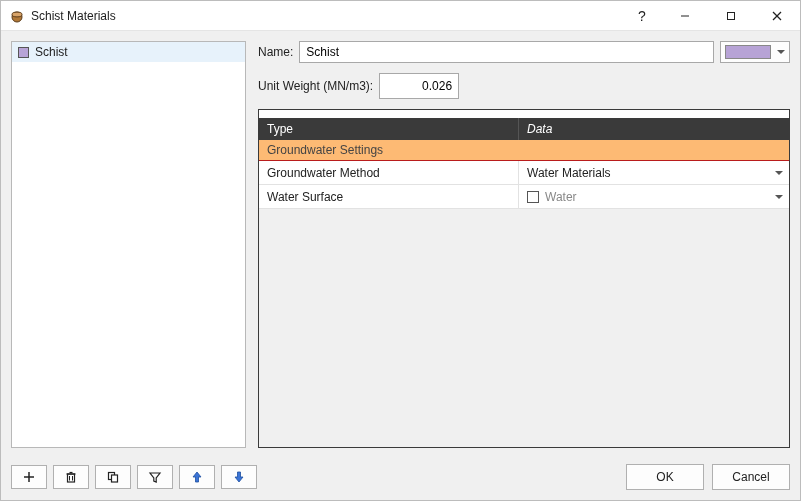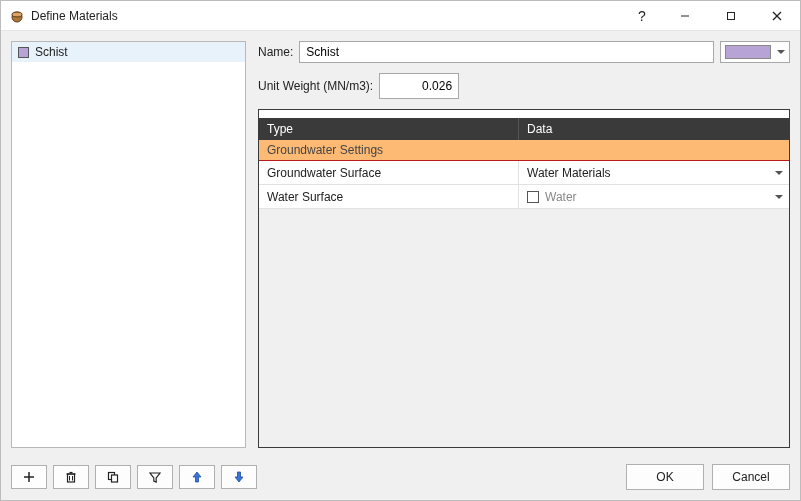--- a/index.html
+++ b/index.html
@@ -141,21 +141,21 @@
     height: 22px;
     align-items: stretch;
     margin-top: 8px;
   }
   .pt-header .col {
     padding: 3px 8px;
     display: flex; align-items: center;
     font-weight: 500;
   }
   .col-type { width: 260px; border-right: 1px solid #555; }
-  .col-data { flex: 1 1 auto; }
+  .col-data { flex: 1 1 auto; font-style: italic; }
   .pt-group {
     background: #fdba74;
     padding: 3px 8px;
     border-bottom: 1px solid #b91c1c;
     color: #444;
   }
   .pt-row {
     display: flex;
     height: 24px;
     border-bottom: 1px solid #e2e2e2;
@@ -214,21 +214,21 @@
 
 <div class="window">
 
   <div class="titlebar">
     <div class="appicon">
       <svg viewBox="0 0 16 16">
           <circle cx="8" cy="9" r="5" fill="#b07838" stroke="#5a3a18" stroke-width="1"></circle>
           <ellipse cx="8" cy="6.5" rx="5" ry="2.4" fill="#d8a46a" stroke="#5a3a18" stroke-width="1"></ellipse>
         </svg>
     </div>
-    <div class="title">Define Materials</div>
+    <div class="title">Schist Materials</div>
     <div class="spacer"></div>
     <div class="winbtn help">?</div>
     <div class="winbtn">
       <svg width="10" height="10" viewBox="0 0 10 10">
           <line x1="1" y1="5" x2="9" y2="5" stroke="#222" stroke-width="1"></line>
         </svg>
     </div>
     <div class="winbtn">
       <svg width="10" height="10" viewBox="0 0 10 10">
           <rect x="1.5" y="1.5" width="7" height="7" fill="none" stroke="#222" stroke-width="1"></rect>
@@ -269,21 +269,21 @@
         </div>
 
         <div class="prop-table">
           <div class="pt-header">
             <div class="col col-type">Type</div>
             <div class="col col-data">Data</div>
           </div>
           <div class="pt-group">Groundwater Settings</div>
 
           <div class="pt-row">
-            <div class="cell type">Groundwater Surface</div>
+            <div class="cell type">Groundwater Method</div>
             <div class="cell data">
               <span>Water Materials</span>
               <div class="dd-caret"></div>
             </div>
           </div>
 
           <div class="pt-row">
             <div class="cell type">Water Surface</div>
             <div class="cell data">
               <div class="checkbox"></div>

